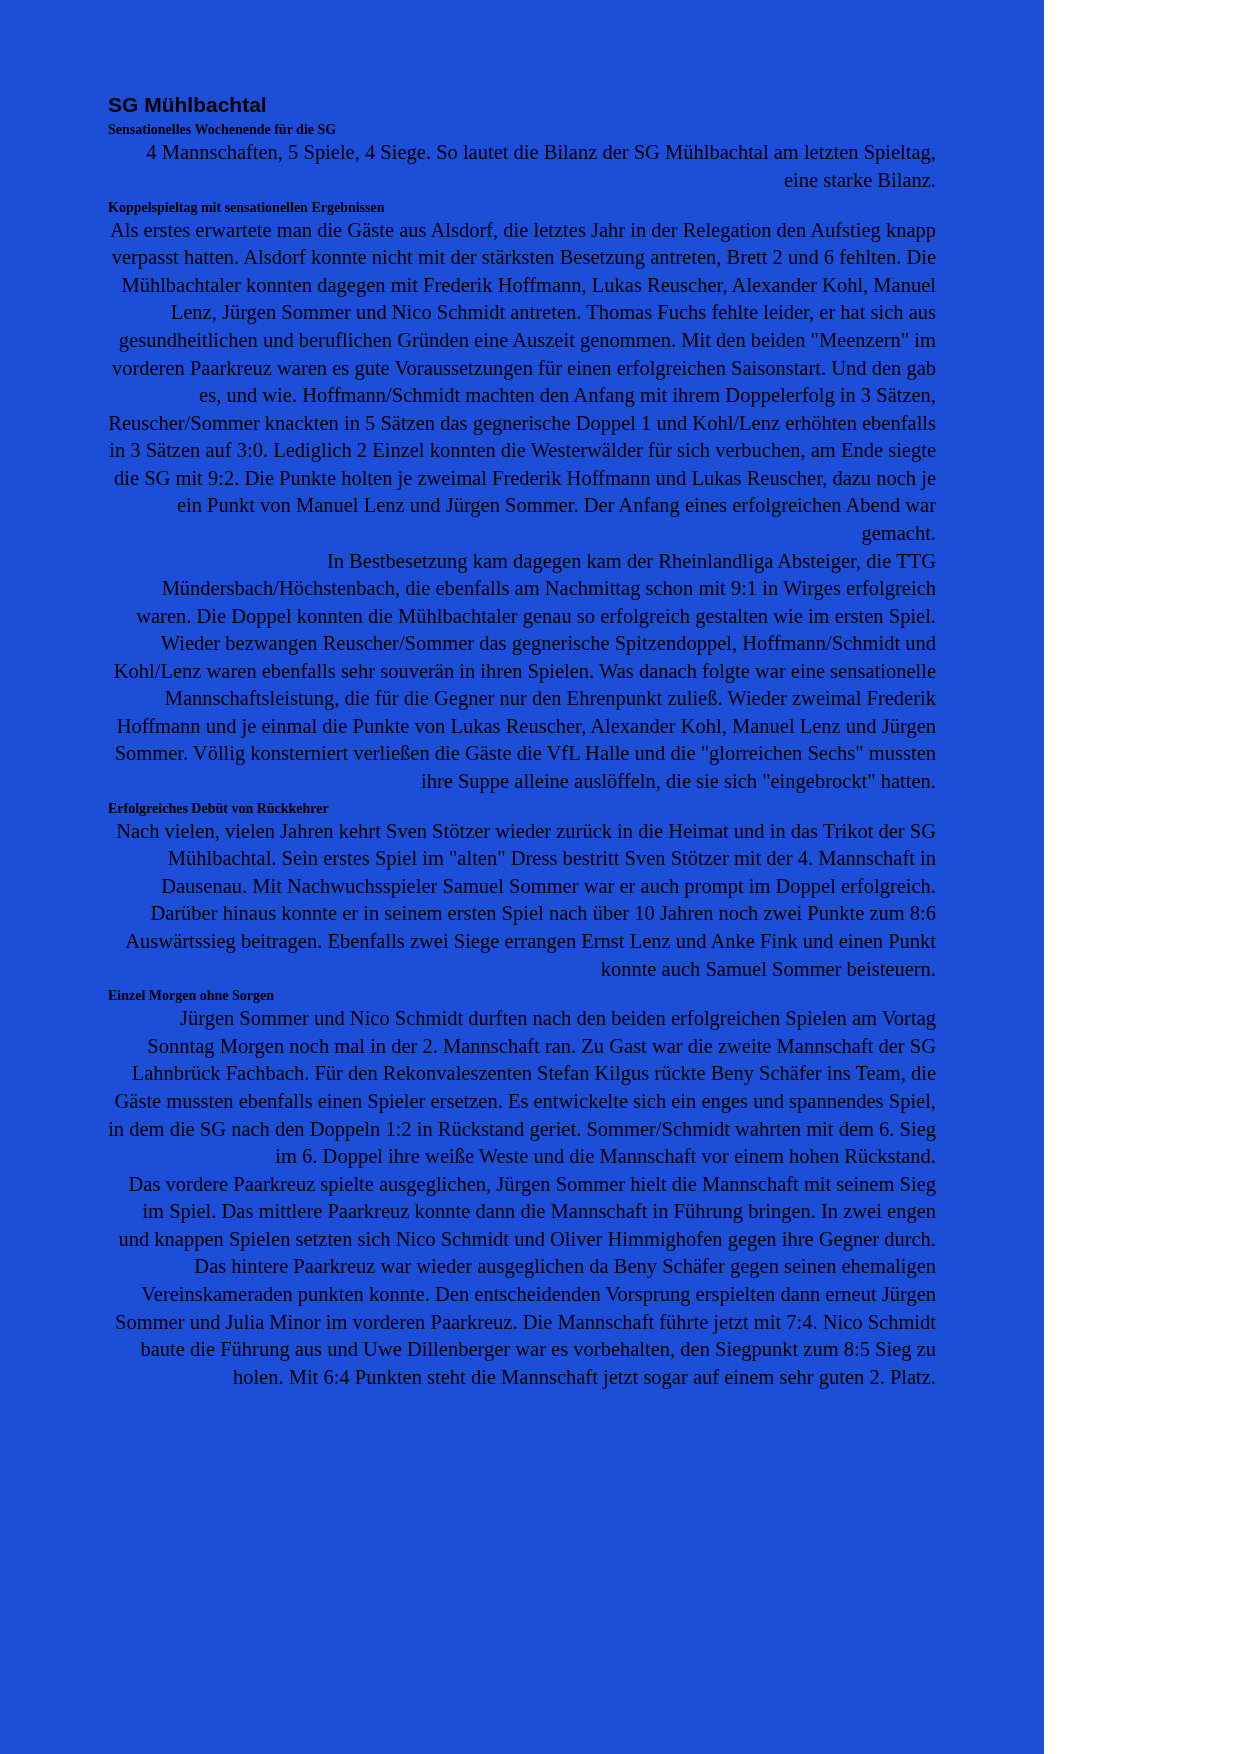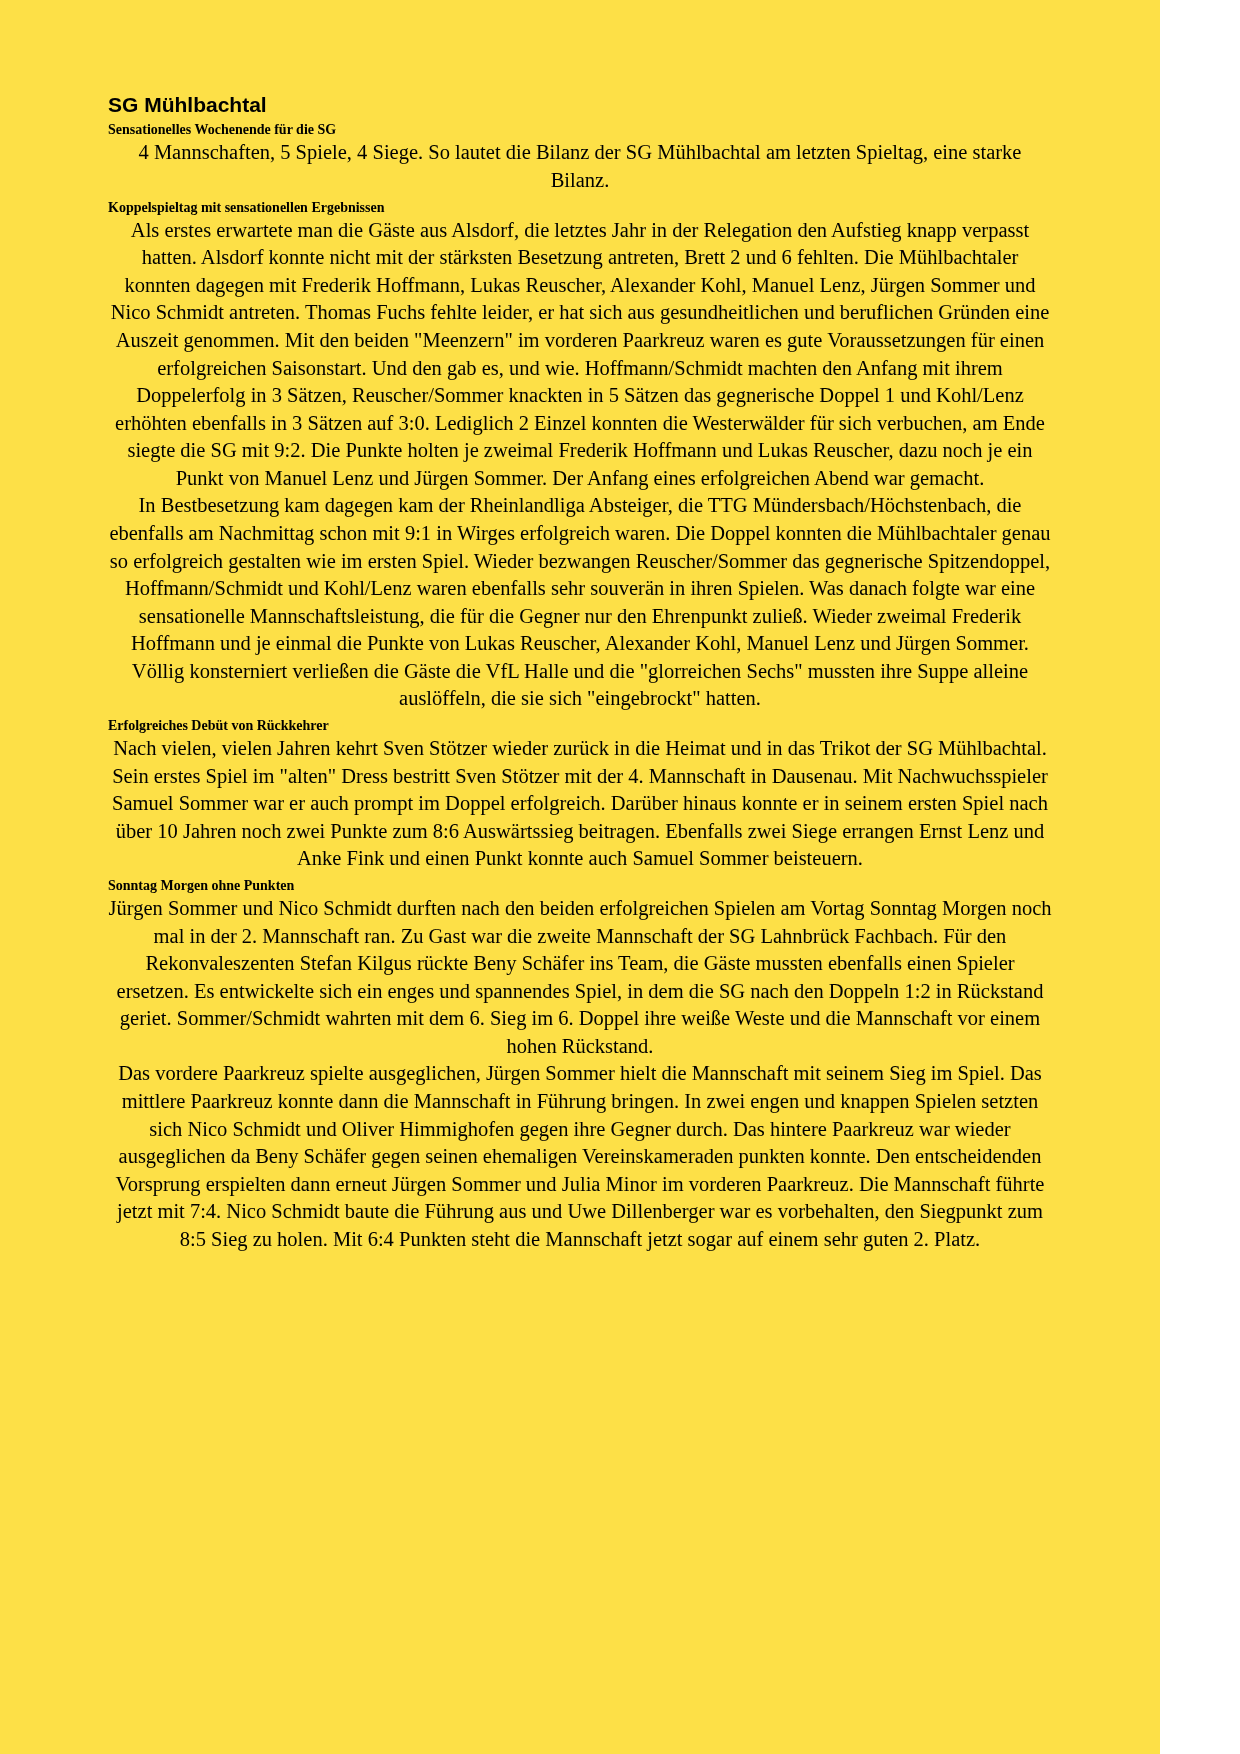--- a/index.html
+++ b/index.html
@@ -1,23 +1,23 @@
 <!DOCTYPE html>
 <html lang="de"><head>
 <meta charset="utf-8">
 <style>
   html, body {
     margin: 0;
     padding: 0;
     background: #ffffff;
   }
   .page {
-    width: 1160px;
+    width: 1044px;
     height: 1754px;
-    background: #fde047;
+    background: #1d4ed8;
     position: relative;
     box-sizing: border-box;
     padding: 92px 108px 40px 108px;
     font-family: "Liberation Serif", serif;
     color: #000000;
   }
   .doc-title {
     font-family: "Liberation Sans", sans-serif;
     font-weight: bold;
     font-size: 21px;
@@ -28,21 +28,21 @@
     font-family: "Liberation Serif", serif;
     font-weight: bold;
     font-size: 14px;
     line-height: 1.3;
     margin: 2px 0 0 0;
   }
   p.body {
     font-size: 20.5px;
     line-height: 1.345;
     margin: 0;
-    text-align: center;
+    text-align: right;
     hyphens: none;
   }
   .block + .block {
     margin-top: 4px;
   }
 </style>
 </head>
 <body>
 
 <div class="page">
@@ -59,18 +59,18 @@
     <p class="body">Als erstes erwartete man die Gäste aus Alsdorf, die letztes Jahr in der Relegation den Aufstieg knapp verpasst hatten. Alsdorf konnte nicht mit der stärksten Besetzung antreten, Brett 2 und 6 fehlten. Die Mühlbachtaler konnten dagegen mit Frederik Hoffmann, Lukas Reuscher, Alexander Kohl, Manuel Lenz, Jürgen Sommer und Nico Schmidt antreten. Thomas Fuchs fehlte leider, er hat sich aus gesundheitlichen und beruflichen Gründen eine Auszeit genommen. Mit den beiden "Meenzern" im vorderen Paarkreuz waren es gute Voraussetzungen für einen erfolgreichen Saisonstart. Und den gab es, und wie. Hoffmann/Schmidt machten den Anfang mit ihrem Doppelerfolg in 3 Sätzen, Reuscher/Sommer knackten in 5 Sätzen das gegnerische Doppel 1 und Kohl/Lenz erhöhten ebenfalls in 3 Sätzen auf 3:0. Lediglich 2 Einzel konnten die Westerwälder für sich verbuchen, am Ende siegte die SG mit 9:2. Die Punkte holten je zweimal Frederik Hoffmann und Lukas Reuscher, dazu noch je ein Punkt von Manuel Lenz und Jürgen Sommer. Der Anfang eines erfolgreichen Abend war gemacht.</p>
     <p class="body">In Bestbesetzung kam dagegen kam der Rheinlandliga Absteiger, die TTG Mündersbach/Höchstenbach, die ebenfalls am Nachmittag schon mit 9:1 in Wirges erfolgreich waren. Die Doppel konnten die Mühlbachtaler genau so erfolgreich gestalten wie im ersten Spiel. Wieder bezwangen Reuscher/Sommer das gegnerische Spitzendoppel, Hoffmann/Schmidt und Kohl/Lenz waren ebenfalls sehr souverän in ihren Spielen. Was danach folgte war eine sensationelle Mannschaftsleistung, die für die Gegner nur den Ehrenpunkt zuließ. Wieder zweimal Frederik Hoffmann und je einmal die Punkte von Lukas Reuscher, Alexander Kohl, Manuel Lenz und Jürgen Sommer. Völlig konsterniert verließen die Gäste die VfL Halle und die "glorreichen Sechs" mussten ihre Suppe alleine auslöffeln, die sie sich "eingebrockt" hatten.</p>
   </div>
 
   <div class="block">
     <h2 class="section-head">Erfolgreiches Debüt von Rückkehrer</h2>
     <p class="body">Nach vielen, vielen Jahren kehrt Sven Stötzer wieder zurück in die Heimat und in das Trikot der SG Mühlbachtal. Sein erstes Spiel im "alten" Dress bestritt Sven Stötzer mit der 4. Mannschaft in Dausenau. Mit Nachwuchsspieler Samuel Sommer war er auch prompt im Doppel erfolgreich. Darüber hinaus konnte er in seinem ersten Spiel nach über 10 Jahren noch zwei Punkte zum 8:6 Auswärtssieg beitragen. Ebenfalls zwei Siege errangen Ernst Lenz und Anke Fink und einen Punkt konnte auch Samuel Sommer beisteuern.</p>
   </div>
 
   <div class="block">
-    <h2 class="section-head">Sonntag Morgen ohne Punkten</h2>
+    <h2 class="section-head">Einzel Morgen ohne Sorgen</h2>
     <p class="body">Jürgen Sommer und Nico Schmidt durften nach den beiden erfolgreichen Spielen am Vortag Sonntag Morgen noch mal in der 2. Mannschaft ran. Zu Gast war die zweite Mannschaft der SG Lahnbrück Fachbach. Für den Rekonvaleszenten Stefan Kilgus rückte Beny Schäfer ins Team, die Gäste mussten ebenfalls einen Spieler ersetzen. Es entwickelte sich ein enges und spannendes Spiel, in dem die SG nach den Doppeln 1:2 in Rückstand geriet. Sommer/Schmidt wahrten mit dem 6. Sieg im 6. Doppel ihre weiße Weste und die Mannschaft vor einem hohen Rückstand.</p>
     <p class="body">Das vordere Paarkreuz spielte ausgeglichen, Jürgen Sommer hielt die Mannschaft mit seinem Sieg im Spiel. Das mittlere Paarkreuz konnte dann die Mannschaft in Führung bringen. In zwei engen und knappen Spielen setzten sich Nico Schmidt und Oliver Himmighofen gegen ihre Gegner durch. Das hintere Paarkreuz war wieder ausgeglichen da Beny Schäfer gegen seinen ehemaligen Vereinskameraden punkten konnte. Den entscheidenden Vorsprung erspielten dann erneut Jürgen Sommer und Julia Minor im vorderen Paarkreuz. Die Mannschaft führte jetzt mit 7:4. Nico Schmidt baute die Führung aus und Uwe Dillenberger war es vorbehalten, den Siegpunkt zum 8:5 Sieg zu holen. Mit 6:4 Punkten steht die Mannschaft jetzt sogar auf einem sehr guten 2. Platz.</p>
   </div>
 
 </div>
 
 </body></html>

